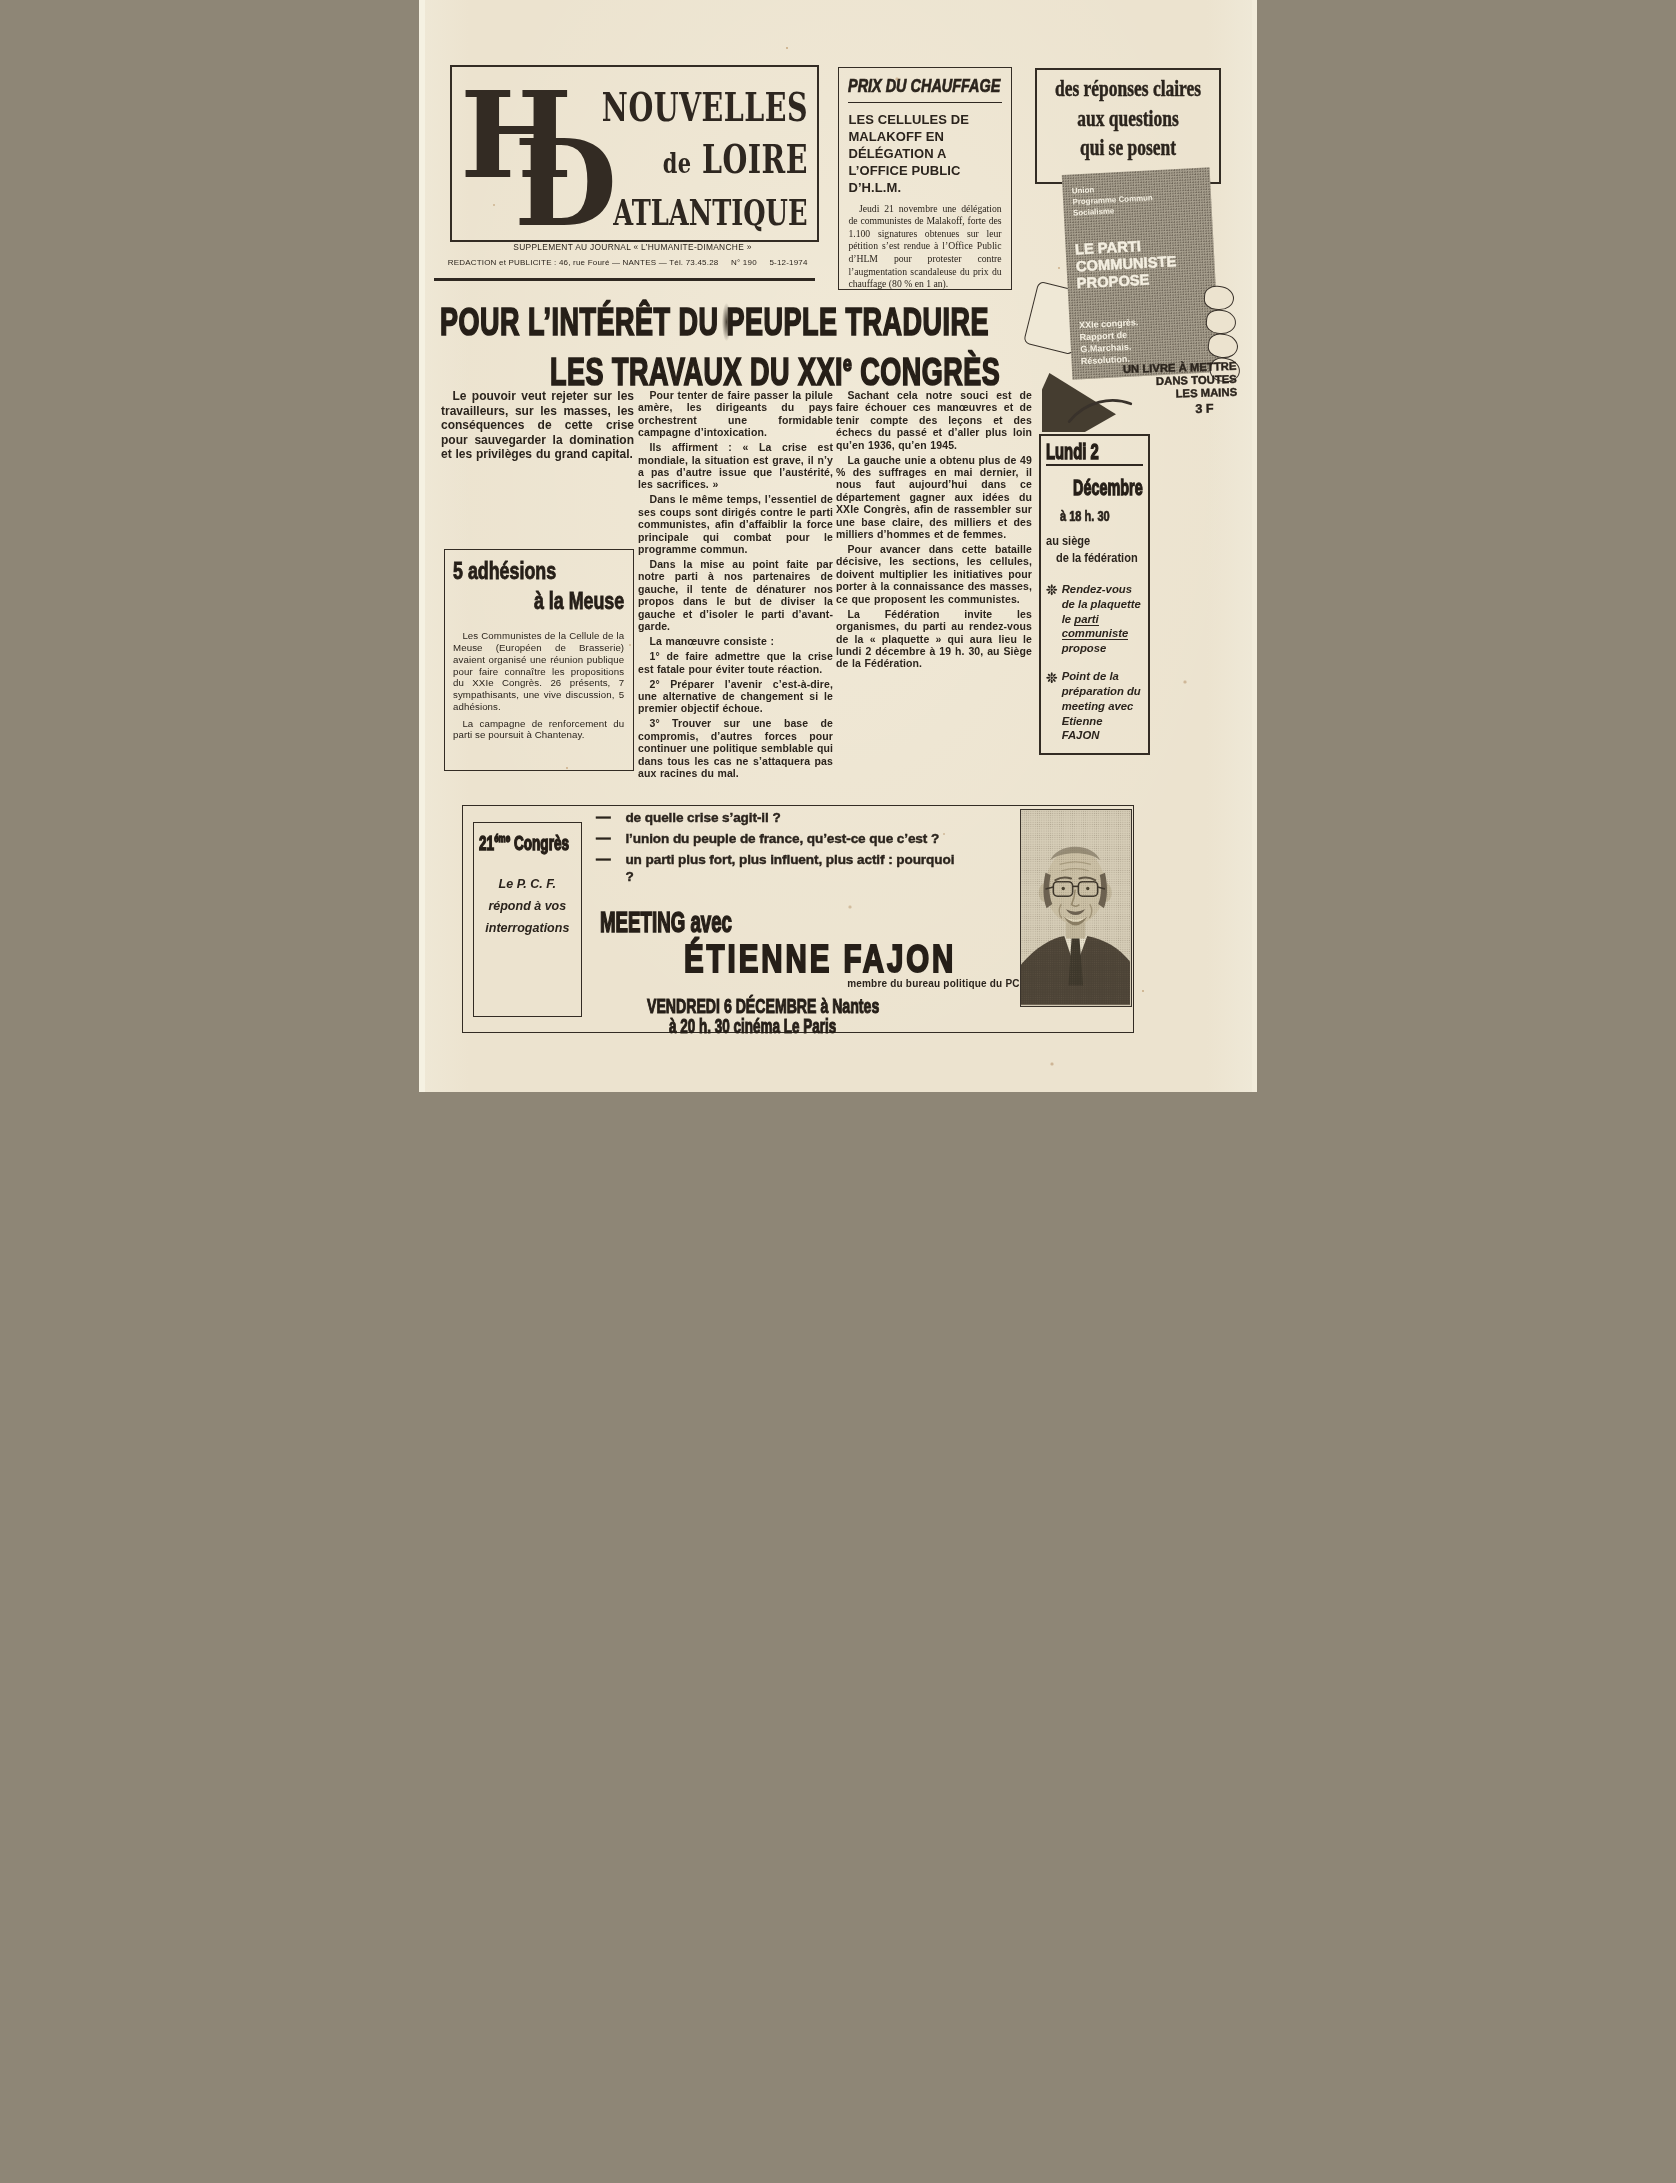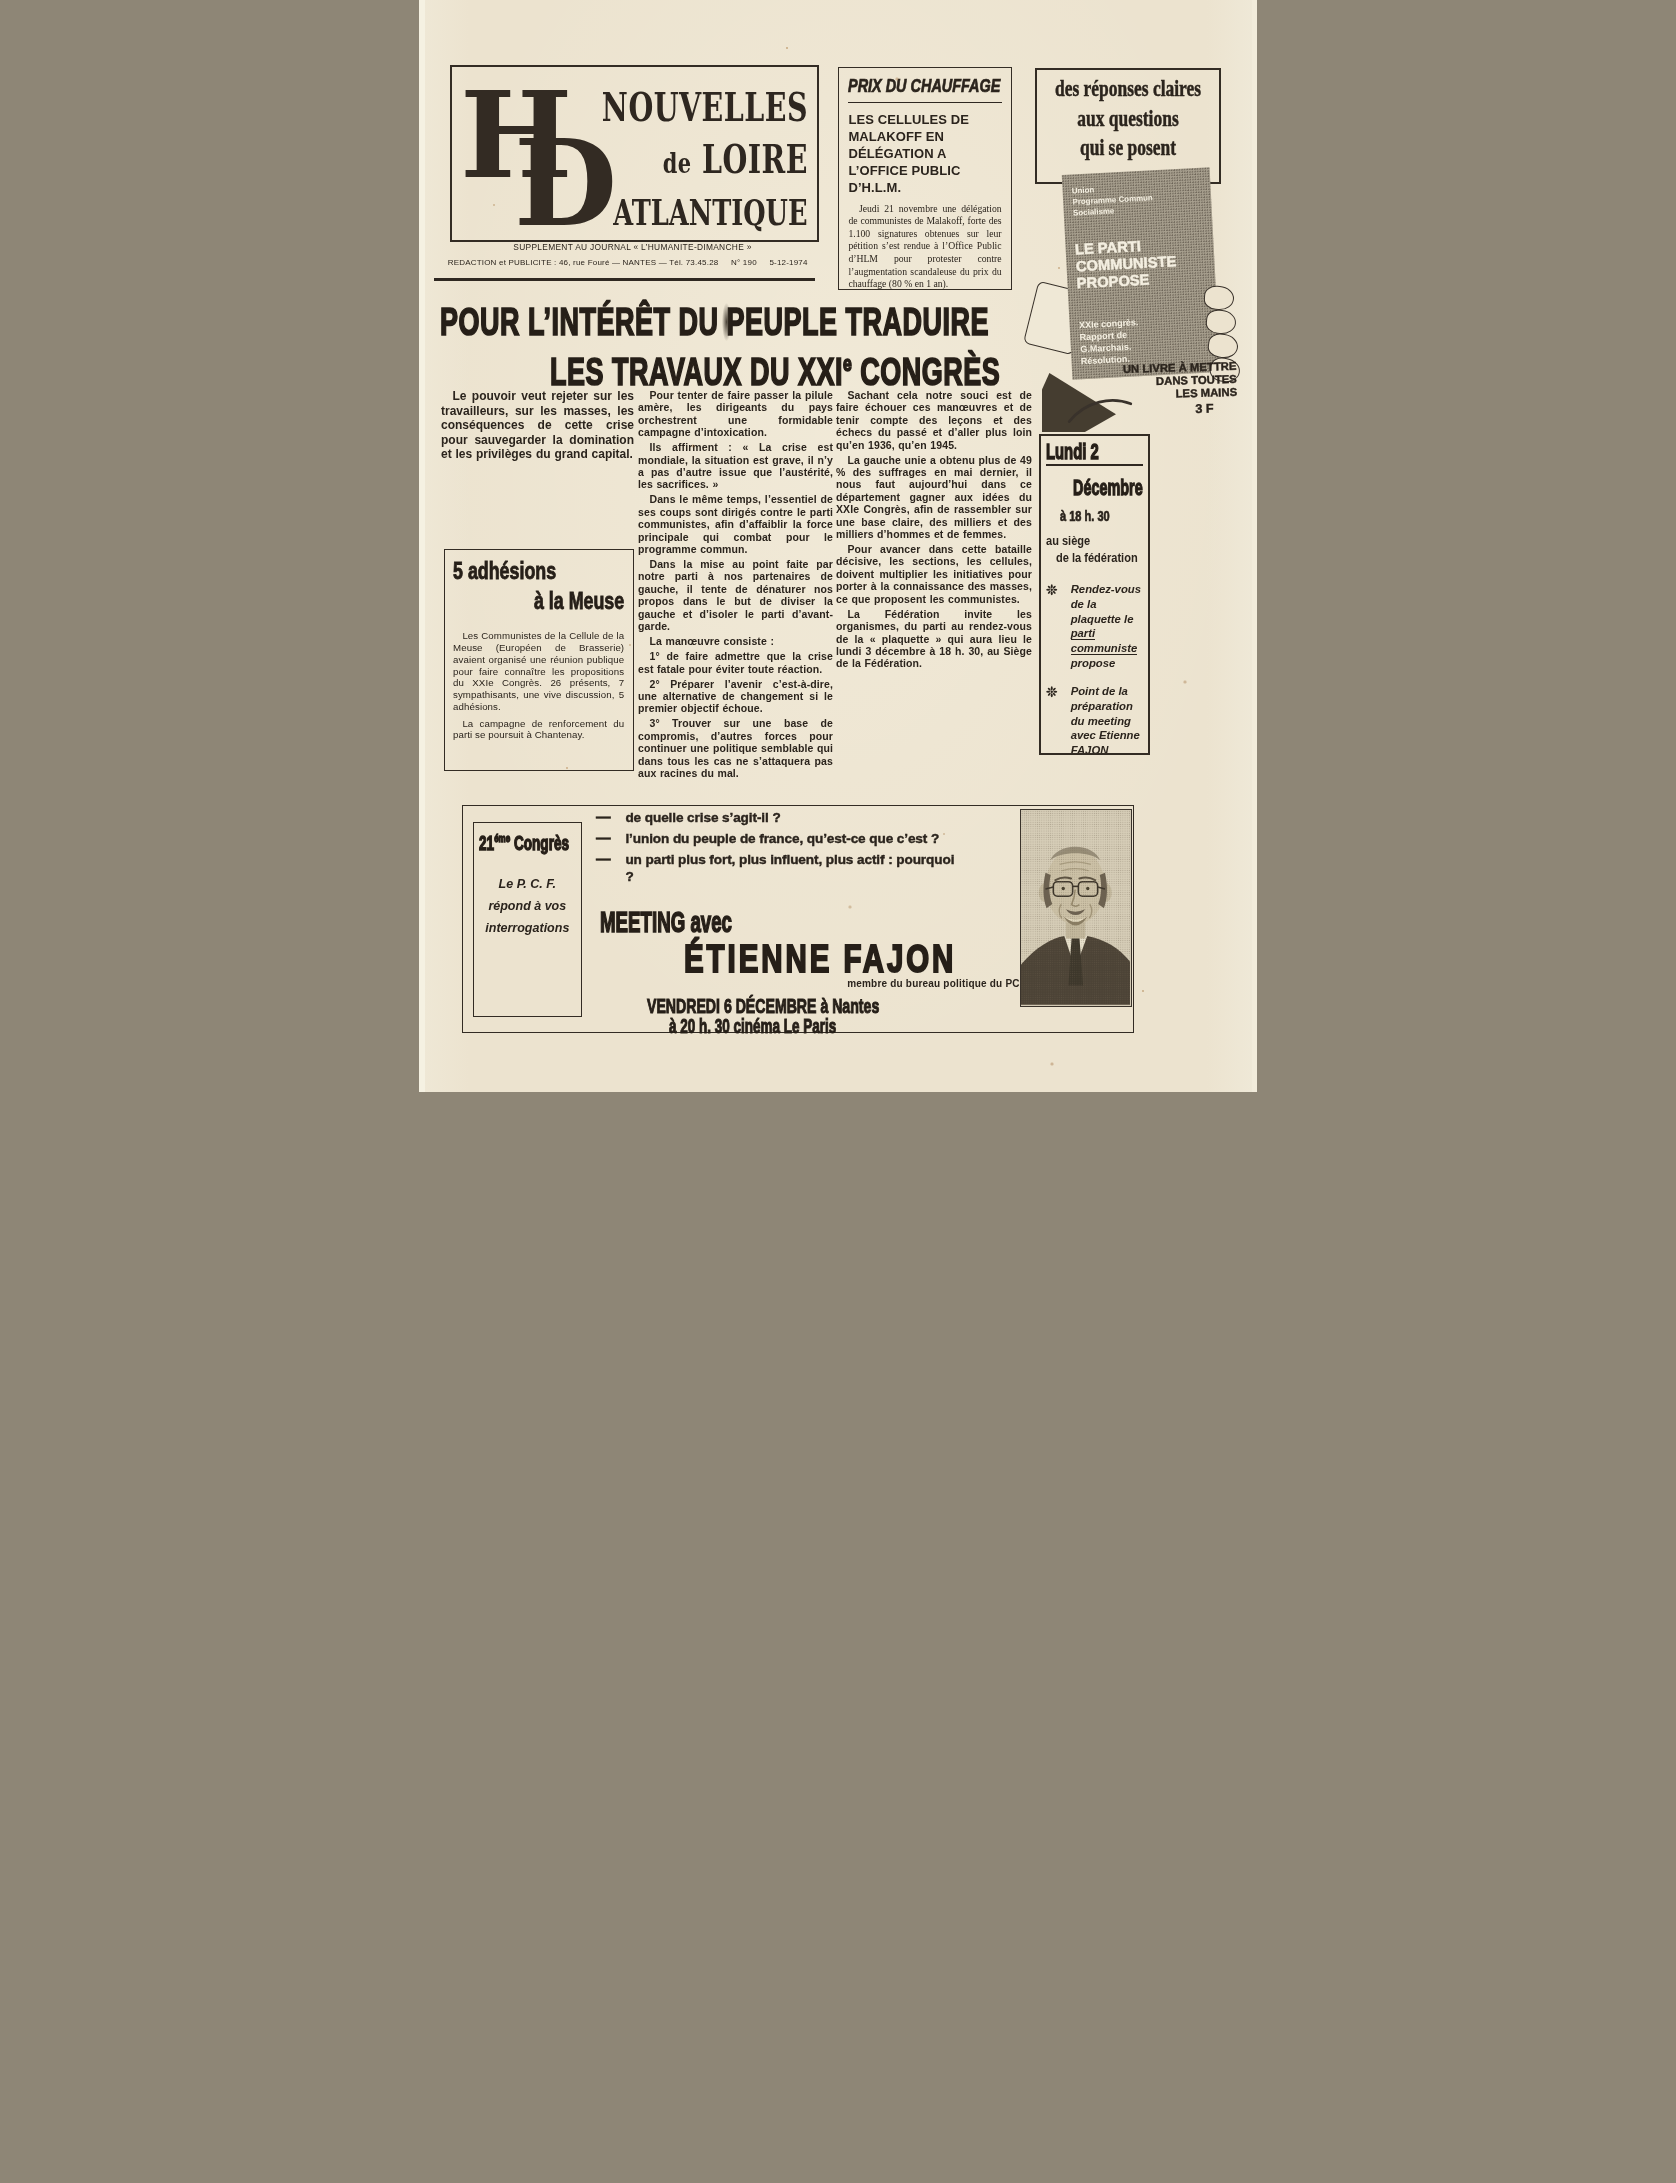--- a/index.html
+++ b/index.html
@@ -34,21 +34,21 @@
   .bodyLight{font-weight:400;font-size:9.7px;line-height:11.7px;letter-spacing:0.1px;}
   .serifBody{font-family:"Liberation Serif",serif;font-size:9.7px;line-height:12.6px;}
   .serifBody p{margin:0 0 3.1px 0;text-indent:10.5px;}
   
   .halftone{background-image:radial-gradient(circle at 1px 1px, rgba(58,50,40,.55) 0.6px, rgba(0,0,0,0) 0.8px);background-size:2.6px 2.6px;}
   .finger{position:absolute;width:28px;height:22px;background:#ece3cf;border:1.6px solid #39322b;border-radius:50% 60% 60% 50%;}
   .speck{position:absolute;width:1.6px;height:1.6px;border-radius:50%;}
   .qrow{display:flex;gap:9.4px;margin-bottom:3.7px;}
   .qdash{flex:0 0 20px;font-size:14.7px;font-weight:700;-webkit-text-stroke:0.5px currentColor;}
   .qtext{font-size:13.6px;font-weight:700;letter-spacing:-0.1px;line-height:17.3px;-webkit-text-stroke:0.4px currentColor;}
-  .agitem{display:flex;gap:13px;}
+  .agitem{display:flex;gap:4px;}
   .agitem .txt{width:80px;font-size:11.3px;line-height:14.7px;font-style:italic;font-weight:700;}
   .u3{border-bottom:1.6px solid #2b241d;}
 </style>
 </head>
 <body>
 
 <div class="page">
 
   <div class="abs" style="left:0;top:0;width:6.3px;height:100%;background:#f6f2e4;opacity:.85;"></div>
   <div class="abs" style="right:0;top:0;width:5.2px;height:100%;background:#f3eedd;opacity:.6;"></div>
@@ -159,21 +159,21 @@
     <p>La manœuvre consiste :</p>
     <p>1° de faire admettre que la crise est fatale pour éviter toute réaction.</p>
     <p>2° Préparer l’avenir c’est-à-dire, une alternative de changement si le premier objectif échoue.</p>
     <p>3° Trouver sur une base de compromis, d’autres forces pour continuer une politique semblable qui dans tous les cas ne s’attaquera pas aux racines du mal.</p>
   </div>
 
   <div class="abs colbody bodyBold just" style="left:417px;top:389px;width:196px;">
     <p>Sachant cela notre souci est de faire échouer ces manœuvres et de tenir compte des leçons et des échecs du passé et d’aller plus loin qu’en 1936, qu’en 1945.</p>
     <p>La gauche unie a obtenu plus de 49 % des suffrages en mai dernier, il nous faut aujourd’hui dans ce département gagner aux idées du XXIe Congrès, afin de rassembler sur une base claire, des milliers et des milliers d’hommes et de femmes.</p>
     <p>Pour avancer dans cette bataille décisive, les sections, les cellules, doivent multiplier les initiatives pour porter à la connaissance des masses, ce que proposent les communistes.</p>
-    <p>La Fédération invite les organismes, du parti au rendez-vous de la « plaquette » qui aura lieu le lundi 3 décembre à 18 h. 30, au Siège de la Fédération.</p>
+    <p>La Fédération invite les organismes, du parti au rendez-vous de la « plaquette » qui aura lieu le lundi 2 décembre à 19 h. 30, au Siège de la Fédération.</p>
   </div>
 
   <div class="abs" style="left:620px;top:434px;width:111px;height:321px;border:2.1px solid #332c24;box-sizing:border-box;padding:4.2px 5.2px;overflow:hidden;">
     <div class="b nowrap sq st2" style="font-size:19px;line-height:21px;--sx:.78;--sy:1.12;color:#261f18;">Lundi 2</div>
     <div class="rule" style="margin-top:2.6px;height:2.1px;width:100%;"></div>
     <div class="b nowrap sq st2 right" style="margin-top:10.5px;font-size:20px;line-height:22px;--sx:.72;--sy:1.08;--to:right top;color:#261f18;">Décembre</div>
     <div class="b nowrap sq st1" style="margin-top:9.4px;margin-left:13.6px;font-size:13px;--sx:.85;--sy:1.1;">à 18 h. 30</div>
     <div class="b nowrap sq" style="margin-top:10.5px;font-size:13px;--sx:.85;">au siège</div>
     <div class="b nowrap sq" style="margin-top:2.1px;margin-left:9.4px;font-size:13px;--sx:.85;">de la fédération</div>
 

